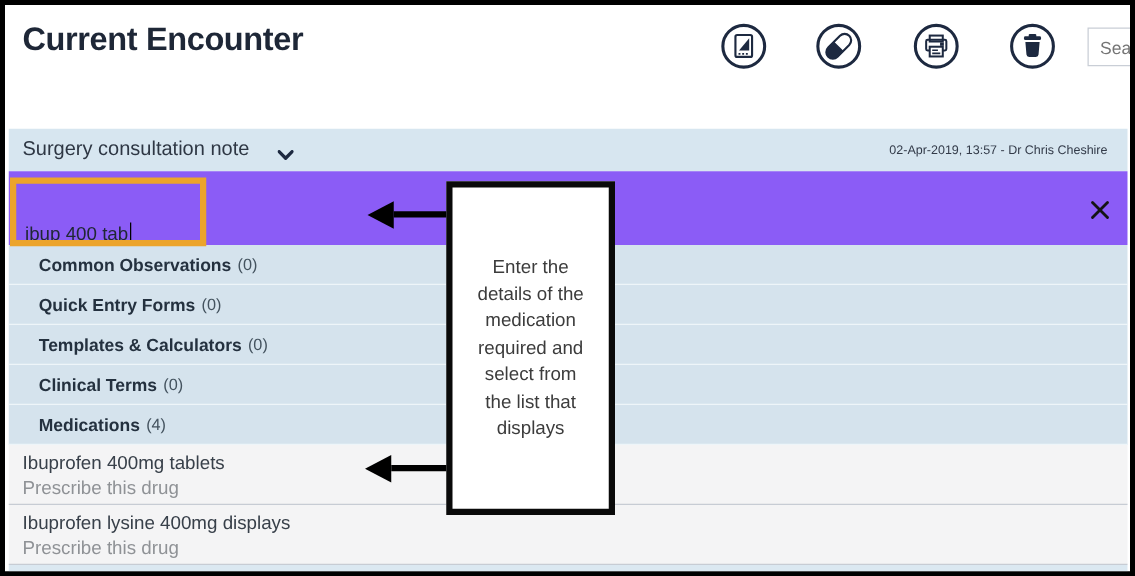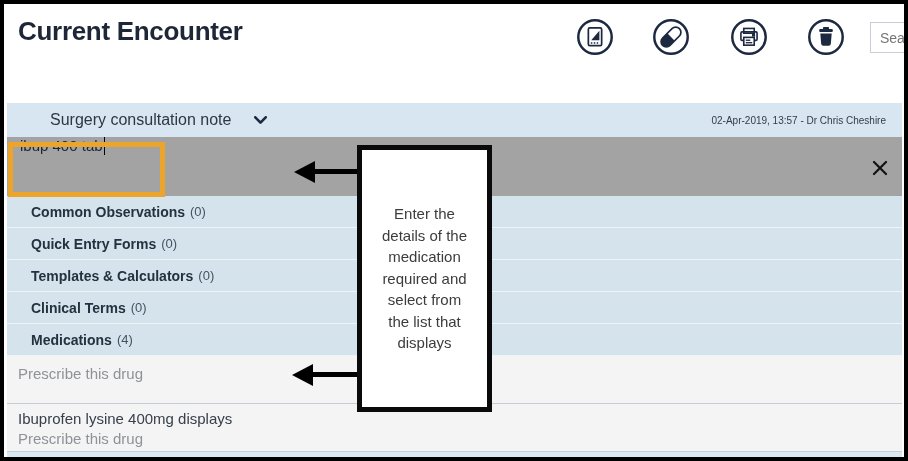--- a/index.html
+++ b/index.html
@@ -26,28 +26,28 @@
     border:1px solid #c9ced6; background:#fff; font-family:"Liberation Sans",sans-serif;
     font-size:14px; color:#7a7f87; padding-left:9px; outline:none;
   }
 
   
   .note-bar {
     position:absolute; left:3px; top:99px; width:895px; height:34px;
     background:#d7e6f0; display:flex; align-items:center;
     justify-content:space-between; padding:0 16px 0 11px;
   }
-  .note-title-wrap { display:flex; align-items:center; gap:23px; cursor:pointer;margin-left:32px; }
+  .note-title-wrap { display:flex; align-items:flex-end; gap:23px; cursor:pointer; }
   .note-title { font-size:16px; color:#2e3744; }
   .note-meta  { font-size:10px; color:#333b49; }
 
   
   .search-row {
     position:absolute; left:3px; top:133px; width:895px; height:59px;
-    background:#a3a3a3; display:flex; align-items:flex-start; padding-left:13px;
+    background:#8b5cf6; display:flex; align-items:flex-end; padding-left:13px;
   }
   .search-text { font-size:15px; color:#1f2733; }
   .caret { display:inline-block; width:1px; height:18px; background:#000; margin-left:1px; vertical-align:middle; }
   .clear-btn {
     position:absolute; left:866px; top:154px; width:20px; height:20px; cursor:pointer;
   }
 
   
   .highlight-box {
     position:absolute; left:4px; top:138px; width:157px; height:55px;
@@ -179,20 +179,21 @@
     <div class="section-row">
       <span class="section-label">Clinical Terms</span>
       <span class="section-count">(0)</span>
     </div>
     <div class="section-row">
       <span class="section-label">Medications</span>
       <span class="section-count">(4)</span>
     </div>
 
     <div class="result-row">
+      <div class="result-name">Ibuprofen 400mg tablets</div>
       <div class="result-action">Prescribe this drug</div>
     </div>
     <div class="result-row">
       <div class="result-name">Ibuprofen lysine 400mg displays</div>
       <div class="result-action">Prescribe this drug</div>
     </div>
     <div class="next-row-sliver"></div>
   </div>
 
   <div class="callout">

